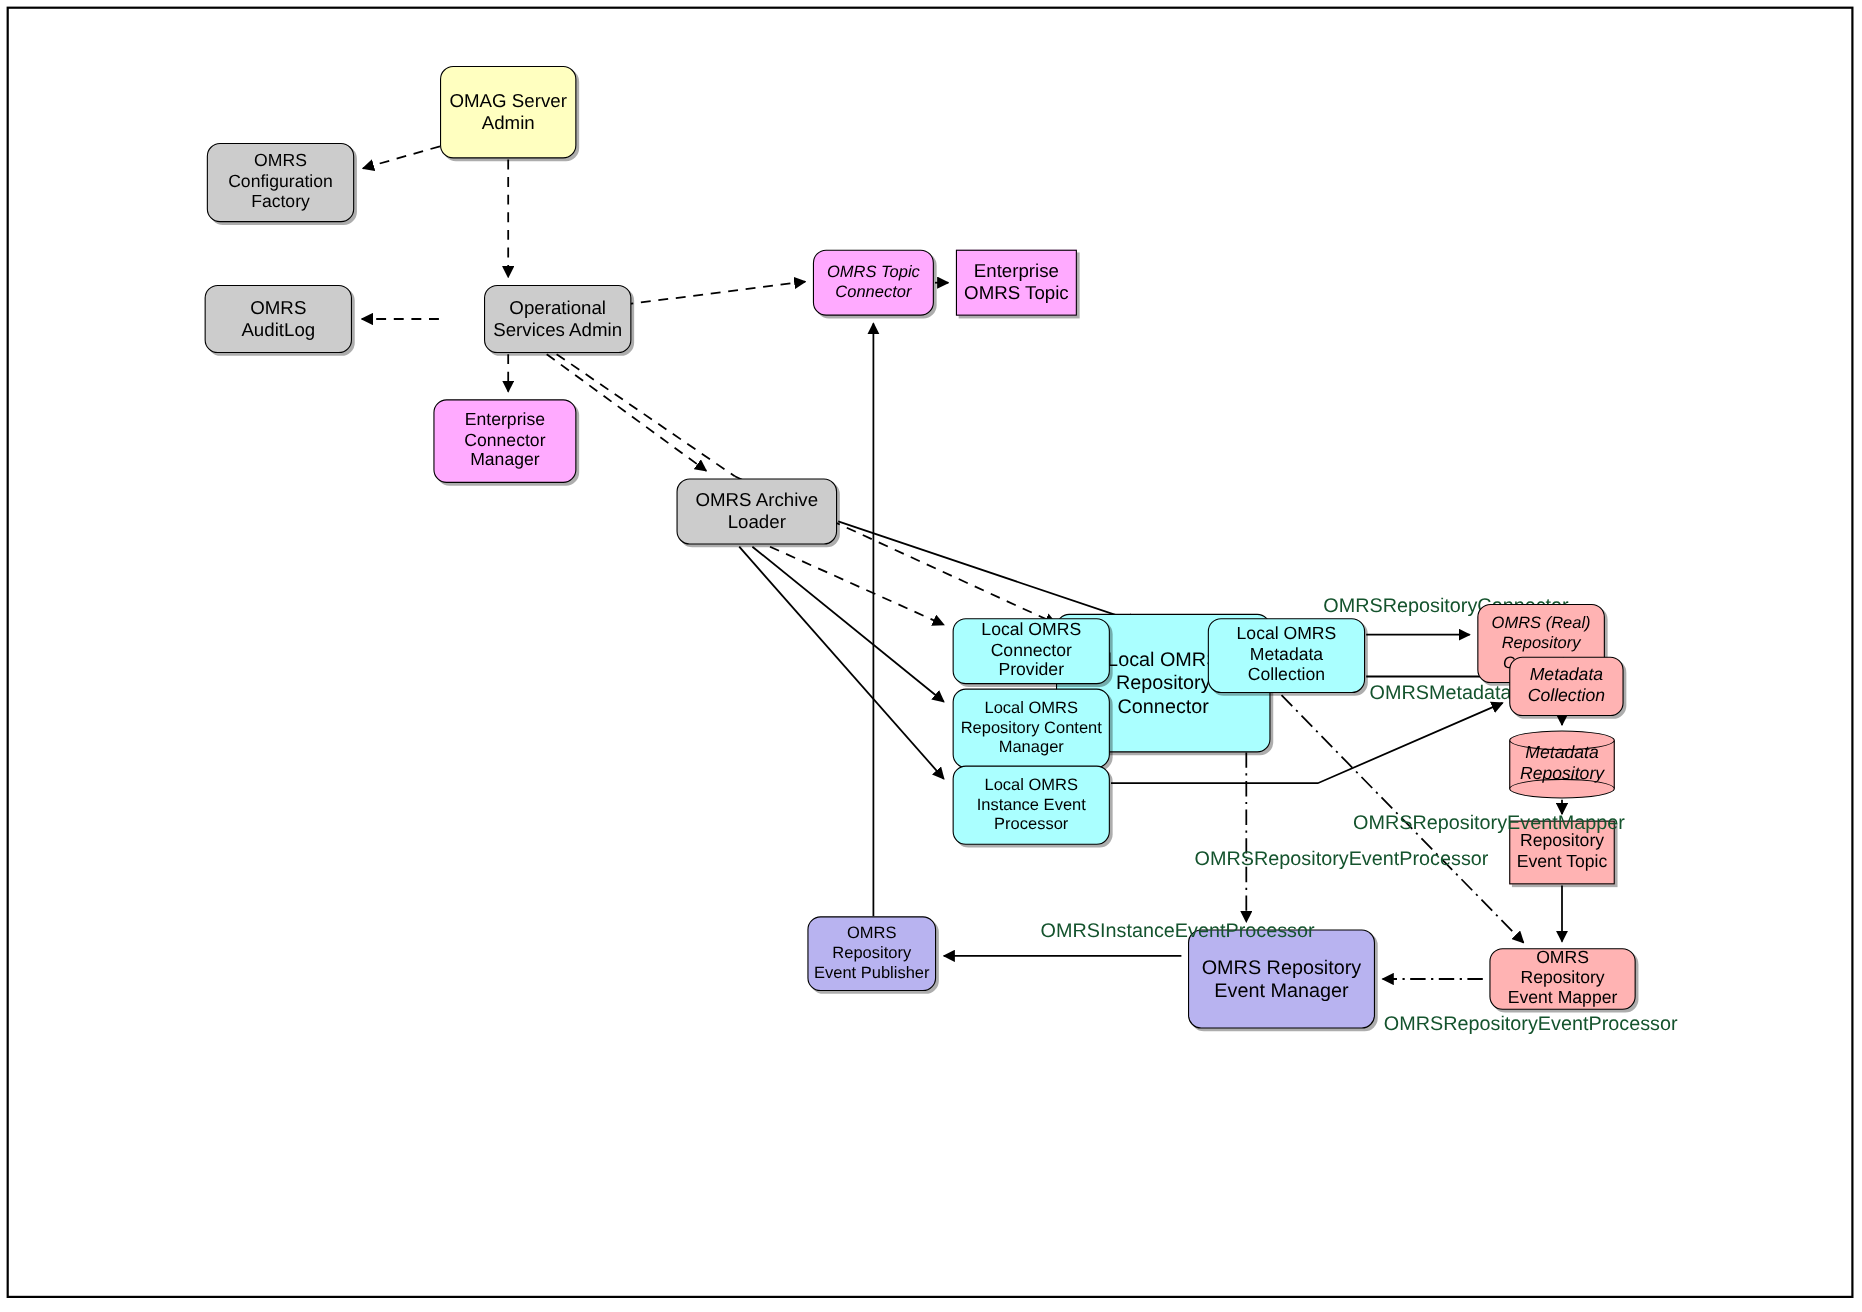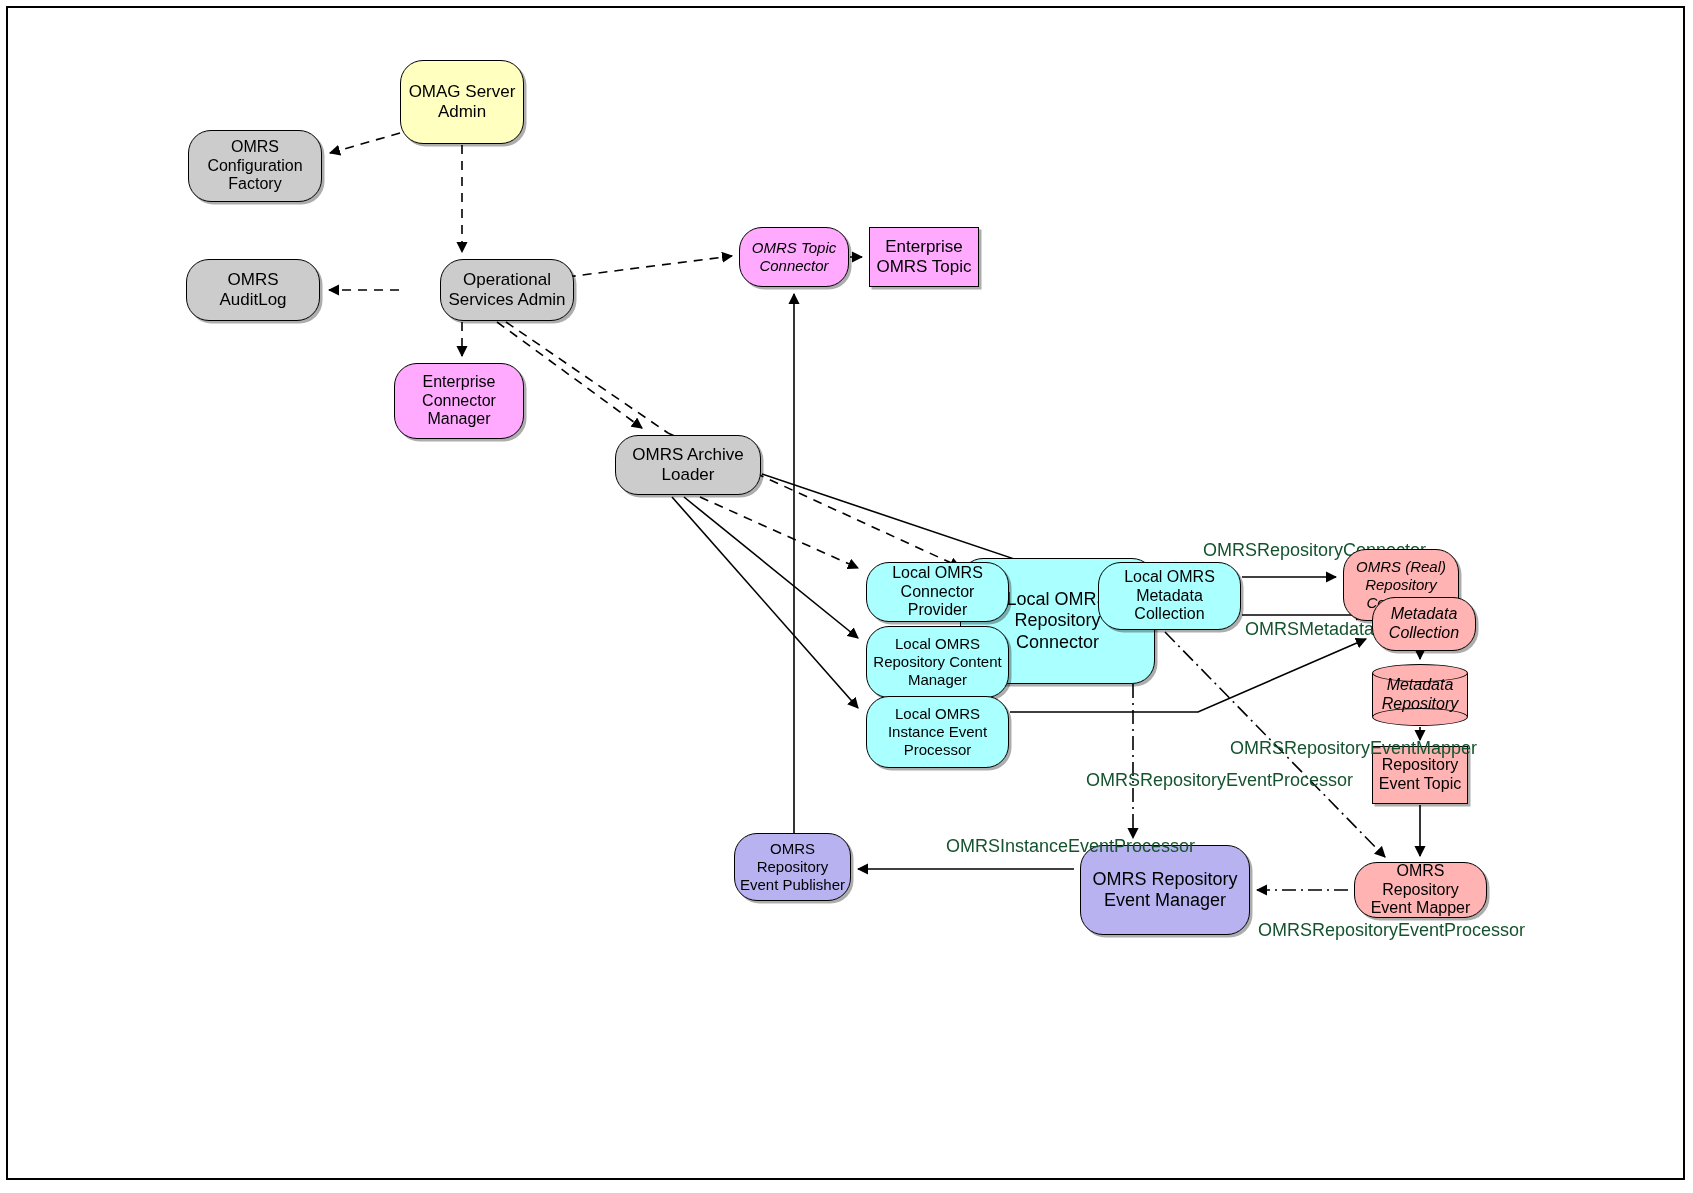--- a/index.html
+++ b/index.html
@@ -40,21 +40,21 @@
     display: flex;
     align-items: center;
     justify-content: center;
     text-align: center;
     border: 1.6px solid #000000;
     color: #000000;
     line-height: 1.18;
     white-space: pre-line;
     padding: 2px 4px;
   }
-  .rounded { border-radius: 23px; }
+  .rounded { border-radius: 12px; }
   .sharp   { border-radius: 0; }
   .italic  { font-style: italic; }
   .shadow  { box-shadow: 2.5px 2.5px 0 rgba(0,0,0,0.32); }
 
   
   .cylinder {
     position: absolute;
     box-sizing: border-box;
   }
   .cylinder .cyl-body {

